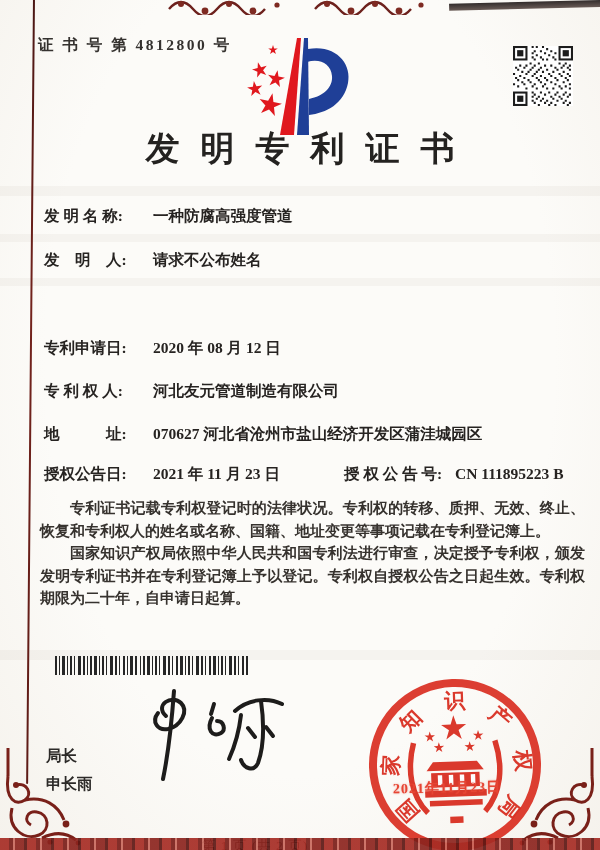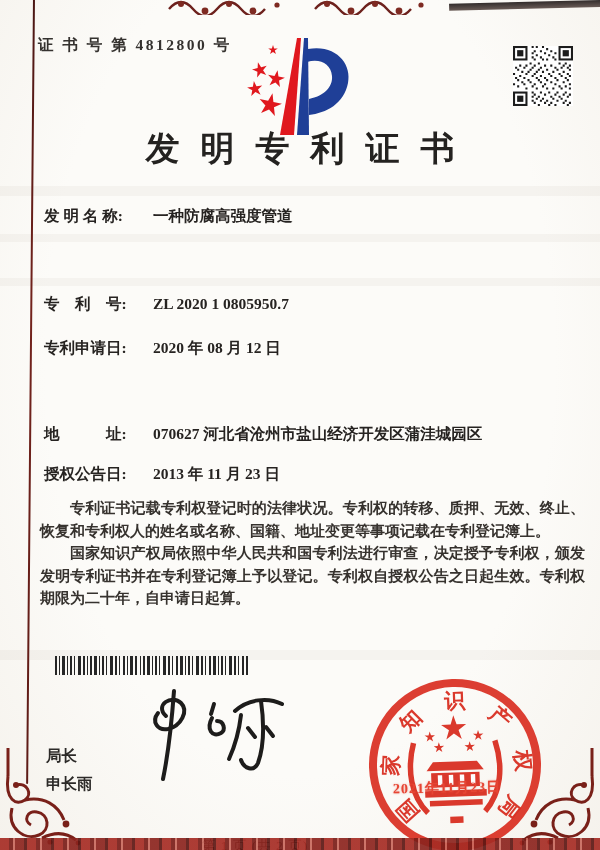--- a/index.html
+++ b/index.html
@@ -129,35 +129,43 @@
       <path d="M64,11 C92,6 108,26 104,45 C100,66 82,75 65,77 L65,61 C80,58 89,49 88,38 C87,26 76,20 63,24 Z"></path>
     </g>
   </svg>
 
   <div class="title">发明专利证书</div>
 
   <div class="frow" style="top:206px">
     <span class="flabel">发 明 名 称:</span>
     <span class="fvalue">一种防腐高强度管道</span>
   </div>
-  <div class="frow" style="top:294px">
-    <span class="flabel">专　利　号:</span>
-    <span class="fvalue">ZL 2020 1 0805950.7</span>
+  <div class="frow" style="top:250px">
+    <span class="flabel">发　明　人:</span>
+    <span class="fvalue">请求不公布姓名</span>
   </div>
   <div class="frow" style="top:338px">
     <span class="flabel">专利申请日:</span>
     <span class="fvalue">2020 年 08 月 12 日</span>
   </div>
+  <div class="frow" style="top:381px">
+    <span class="flabel">专 利 权 人:</span>
+    <span class="fvalue">河北友元管道制造有限公司</span>
+  </div>
   <div class="frow" style="top:424px">
     <span class="flabel">地　　　址:</span>
     <span class="fvalue">070627 河北省沧州市盐山经济开发区蒲洼城园区</span>
   </div>
   <div class="frow" style="top:464px;width:556px">
     <span class="flabel">授权公告日:</span>
-    <span class="fvalue">2013 年 11 月 23 日</span>
+    <span class="fvalue">2021 年 11 月 23 日</span>
+    <span class="grant-no">
+      <span class="flabel" style="min-width:0">授 权 公 告 号:</span>
+      <span class="fvalue">CN 111895223 B</span>
+    </span>
   </div>
 
   <div class="paras">
     <p>专利证书记载专利权登记时的法律状况。专利权的转移、质押、无效、终止、恢复和专利权人的姓名或名称、国籍、地址变更等事项记载在专利登记簿上。</p>
     <p>国家知识产权局依照中华人民共和国专利法进行审查，决定授予专利权，颁发发明专利证书并在专利登记簿上予以登记。专利权自授权公告之日起生效。专利权期限为二十年，自申请日起算。</p>
   </div>
 
   <svg class="barcode" viewBox="0 0 196 19" preserveAspectRatio="none">
     <g fill="#262626">
       <rect x="0" width="2" height="19"></rect>

